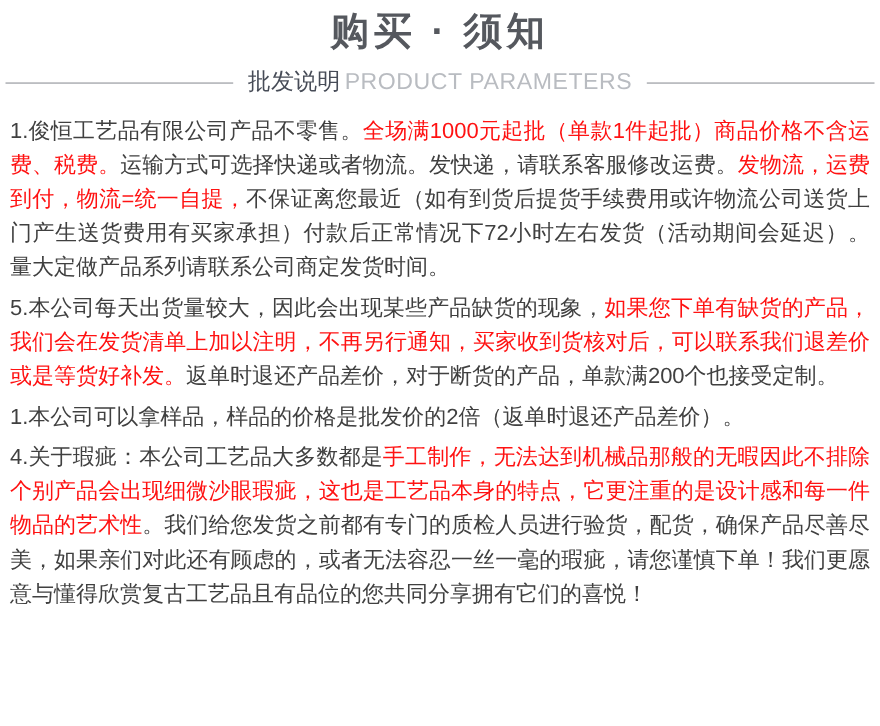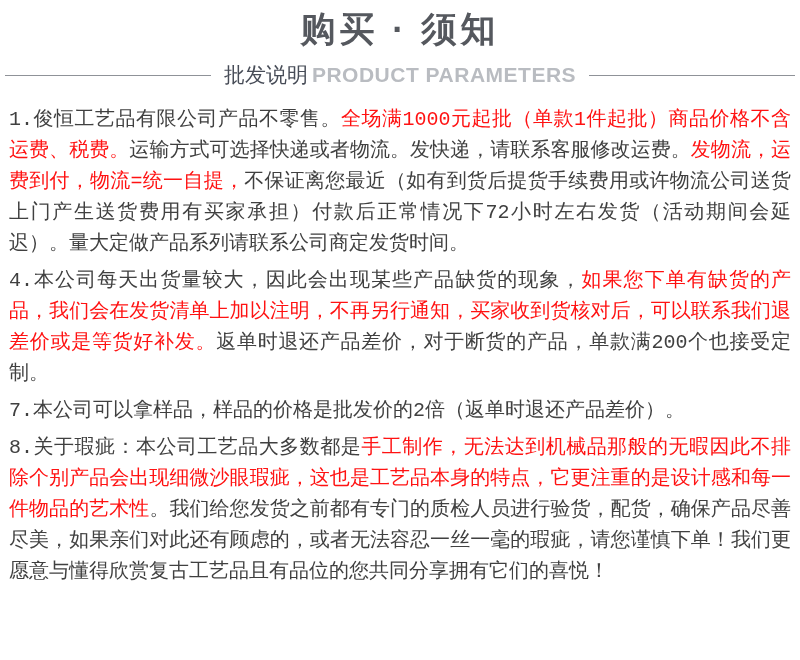--- a/index.html
+++ b/index.html
@@ -50,34 +50,33 @@
     white-space: nowrap;
     padding: 0 13px;
     font-size: 21px;
     line-height: 26px;
   }
   .sub-cn {
     font-weight: 400;
     color: var(--sub-cn);
   }
   .sub-en {
-    font-weight: 700;
+    font-weight: 400;
     color: var(--sub-en);
     letter-spacing: 0.5px;
     margin-left: 4px;
   }
   .notice-body {
     margin-top: 16px;
     padding: 0 9px;
     font-size: 20px;
     line-height: 31px;
     color: var(--body-text);
     text-align: justify;
     word-break: break-all;
-    font-family: Liberation Mono, monospace;
   }
   .notice-body p {
     margin: 0 0 6px 0;
   }
   .notice-body span.red {
     color: var(--red);
   }
 </style>
 </head>
 <body>
@@ -86,17 +85,17 @@
   <h1 class="title">购买 · 须知</h1>
 
   <div class="subtitle-row">
     <span class="divider-line"></span>
     <span class="subtitle-text"><span class="sub-cn">批发说明</span><span class="sub-en">PRODUCT PARAMETERS</span></span>
     <span class="divider-line"></span>
   </div>
 
   <div class="notice-body">
       <p><span>1.俊恒工艺品有限公司产品不零售。</span><span class="red">全场满1000元起批（单款1件起批）商品价格不含运费、税费。</span><span>运输方式可选择快递或者物流。发快递，请联系客服修改运费。</span><span class="red">发物流，运费到付，物流=统一自提，</span><span>不保证离您最近（如有到货后提货手续费用或许物流公司送货上门产生送货费用有买家承担）付款后正常情况下72小时左右发货（活动期间会延迟）。量大定做产品系列请联系公司商定发货时间。</span></p>
-      <p><span>4.本公司每天出货量较大，因此会出现某些产品缺货的现象，</span><span class="red">如果您下单有缺货的产品，我们会在发货清单上加以注明，不再另行通知，买家收到货核对后，可以联系我们退差价或是等货好补发。</span><span>返单时退还产品差价，对于断货的产品，单款满200个也接受定制。</span></p>
-      <p><span>7.本公司可以拿样品，样品的价格是批发价的2倍（返单时退还产品差价）。</span></p>
-      <p><span>8.关于瑕疵：本公司工艺品大多数都是</span><span class="red">手工制作，无法达到机械品那般的无暇因此不排除个别产品会出现细微沙眼瑕疵，这也是工艺品本身的特点，它更注重的是设计感和每一件物品的艺术性</span><span>。我们给您发货之前都有专门的质检人员进行验货，配货，确保产品尽善尽美，如果亲们对此还有顾虑的，或者无法容忍一丝一毫的瑕疵，请您谨慎下单！我们更愿意与懂得欣赏复古工艺品且有品位的您共同分享拥有它们的喜悦！</span></p>
+      <p><span>5.本公司每天出货量较大，因此会出现某些产品缺货的现象，</span><span class="red">如果您下单有缺货的产品，我们会在发货清单上加以注明，不再另行通知，买家收到货核对后，可以联系我们退差价或是等货好补发。</span><span>返单时退还产品差价，对于断货的产品，单款满200个也接受定制。</span></p>
+      <p><span>1.本公司可以拿样品，样品的价格是批发价的2倍（返单时退还产品差价）。</span></p>
+      <p><span>4.关于瑕疵：本公司工艺品大多数都是</span><span class="red">手工制作，无法达到机械品那般的无暇因此不排除个别产品会出现细微沙眼瑕疵，这也是工艺品本身的特点，它更注重的是设计感和每一件物品的艺术性</span><span>。我们给您发货之前都有专门的质检人员进行验货，配货，确保产品尽善尽美，如果亲们对此还有顾虑的，或者无法容忍一丝一毫的瑕疵，请您谨慎下单！我们更愿意与懂得欣赏复古工艺品且有品位的您共同分享拥有它们的喜悦！</span></p>
     </div>
 </div>
 
 </body></html>

